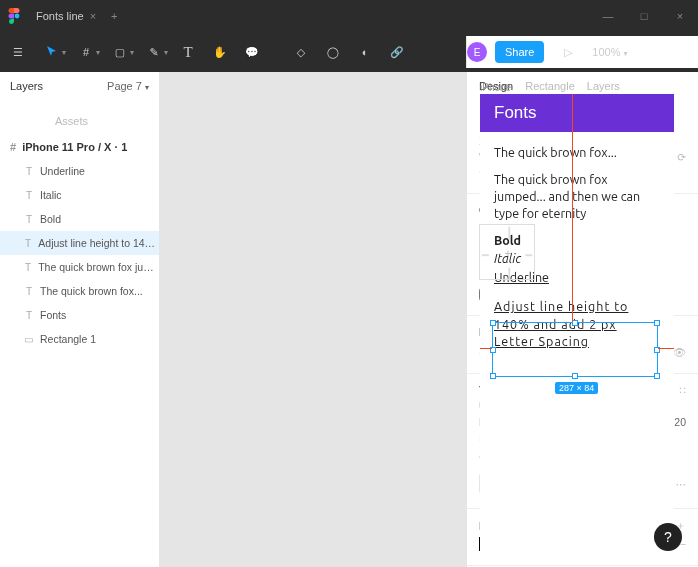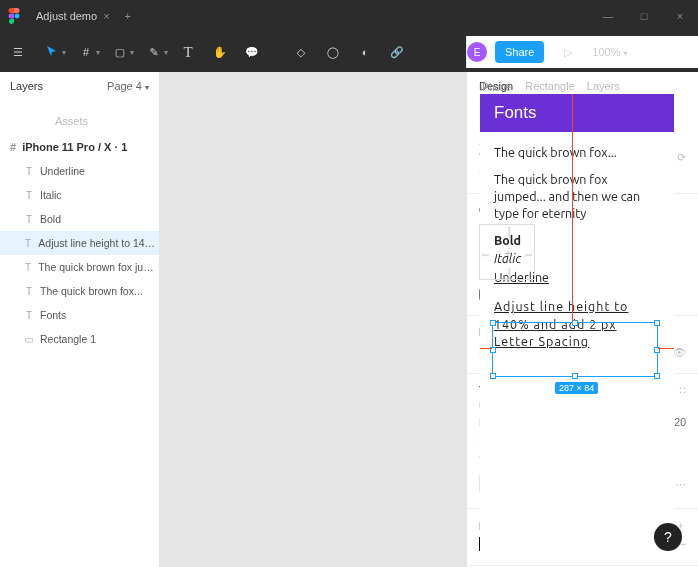--- a/index.html
+++ b/index.html
@@ -74,21 +74,21 @@
   <div class="figma">
     <svg width="12" height="16" viewBox="0 0 12 16">
         <circle cx="9" cy="8" r="2.4" fill="#1abcfe"></circle>
         <path d="M3 0h3v5H3a2.5 2.5 0 1 1 0-5z" fill="#f24e1e"></path>
         <path d="M6 0h3a2.5 2.5 0 1 1 0 5H6z" fill="#ff7262"></path>
         <path d="M3 5.5h3v5H3a2.5 2.5 0 1 1 0-5z" fill="#a259ff"></path>
         <path d="M3 11h3v2.5A2.5 2.5 0 1 1 3 11z" fill="#0acf83"></path>
       </svg>
   </div>
   <div class="tab">
-    <span>Adjust demo</span>
+    <span>Fonts line</span>
     <span class="close">×</span>
   </div>
   <div class="plus">+</div>
   <div class="winbtns">
     <div>—</div>
     <div>□</div>
     <div>×</div>
   </div>
 </div>
 
@@ -122,21 +122,21 @@
     <div style="color:#ccc;font-size:11px;"><span>100%</span> <span style="font-size:8px;">▾</span></div>
   </div>
 </div>
 
 <div class="columns">
 
   <div class="left">
     <div class="lefttabs">
       <span>Layers</span>
       <span class="inactive">Assets</span>
-      <span class="page"><span>Page 4</span> <span style="font-size:8px;">▾</span></span>
+      <span class="page"><span>Page 7</span> <span style="font-size:8px;">▾</span></span>
     </div>
     <div class="framehdr">
       <span style="color:#999;">#</span>
       <span>iPhone 11 Pro / X · 1</span>
     </div>
     <div class="layers" id="layers-list">
         <div class="layer">
           <span class="ic">T</span>
           <span class="txt">Underline</span>
         </div>

